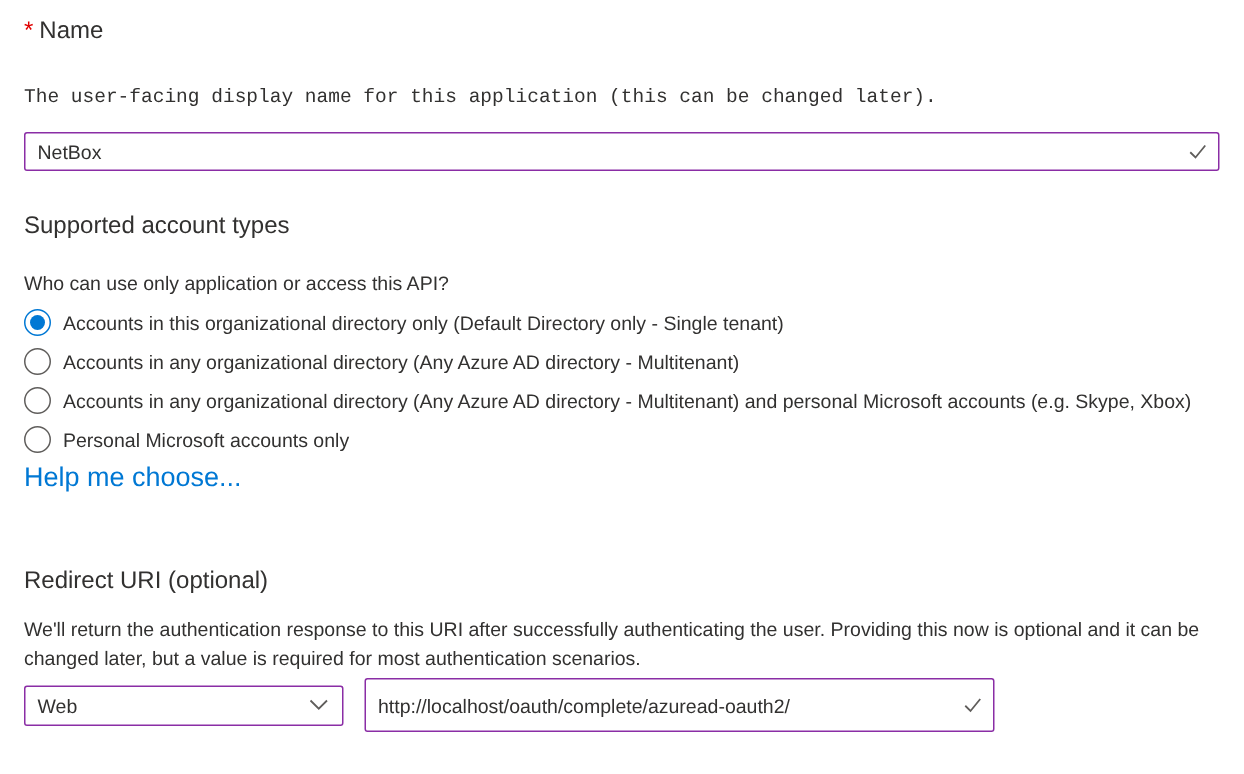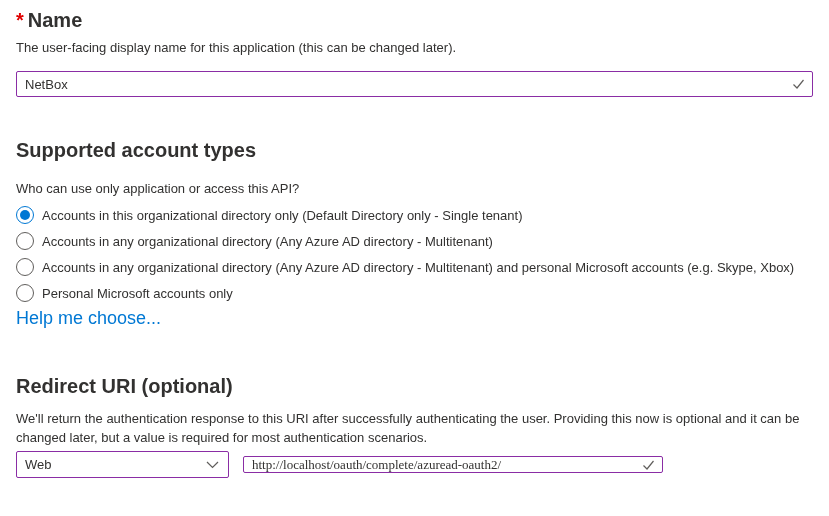--- a/index.html
+++ b/index.html
@@ -13,38 +13,38 @@
   *{box-sizing:border-box;}
   html,body{margin:0;padding:0;background:#ffffff;}
   body{
     width:829px;height:516px;overflow:hidden;
     font-family:"Liberation Sans","DejaVu Sans",sans-serif;
     color:var(--text-color,#323130);
     -webkit-font-smoothing:antialiased;
   }
   .page{padding:10px 16px 0 16px;width:829px;}
   .section-title{
-    margin:0;font-size:20px;line-height:21px;font-weight:700;color:var(--text-color);
+    margin:0;font-size:16px;line-height:21px;font-weight:400;color:var(--text-color);
   }
   .section-title .required{color:var(--required-red,#e00000);margin-right:4px;}
-  .desc{margin:9px 0 0 0;font-size:13px;line-height:16px;color:var(--text-color);}
+  .desc{margin:26px 0 0 0;font-size:13px;line-height:16px;color:var(--text-color);font-family:Liberation Mono, monospace;}
   .para{margin:12px 0 4px 0;font-size:13px;line-height:19px;color:var(--text-color);}
 
   .input-wrap{position:relative;margin-top:15px;}
   .text-input{
     width:100%;height:26px;border:1px solid var(--accent-purple,#8a2da5);
     border-radius:2px;padding:0 26px 0 8px;font-size:13px;color:var(--text-color);
     font-family:inherit;outline:none;background:#fff;display:block;
   }
   .check-icon{
     position:absolute;right:8px;top:50%;transform:translateY(-50%);
     width:13px;height:13px;pointer-events:none;
   }
 
-  .subhead{margin-top:43px;}
+  .subhead{margin-top:26px;}
   .question{margin:20px 0 0 0;font-size:13px;line-height:16px;}
 
   .radio-list{margin-top:5px;}
   .radio-row{
     display:flex;align-items:center;height:26px;cursor:pointer;
   }
   .radio{
     width:18px;height:18px;border-radius:50%;
     border:1px solid var(--muted-gray,#605e5c);
     background:#fff;flex:0 0 18px;position:relative;
@@ -66,21 +66,21 @@
   .select-box{
     position:relative;width:213px;height:27px;border:1px solid var(--accent-purple,#8a2da5);
     border-radius:2px;display:flex;align-items:center;padding:0 30px 0 8px;
     font-size:13px;color:var(--text-color);cursor:pointer;background:#fff;
   }
   .chevron-icon{
     position:absolute;right:9px;top:50%;transform:translateY(-50%);
     width:13px;height:9px;pointer-events:none;
   }
   .uri-wrap{position:relative;margin:0 0 0 14px;width:420px;}
-  .uri-wrap .text-input{height:17px;font-family:Liberation Serif, serif;}
+  .uri-wrap .text-input{height:36px;}
 </style>
 </head>
 <body>
 
 <div class="page">
 
   
   <h2 class="section-title">
     <span class="required">*</span><span>Name</span>
   </h2>

